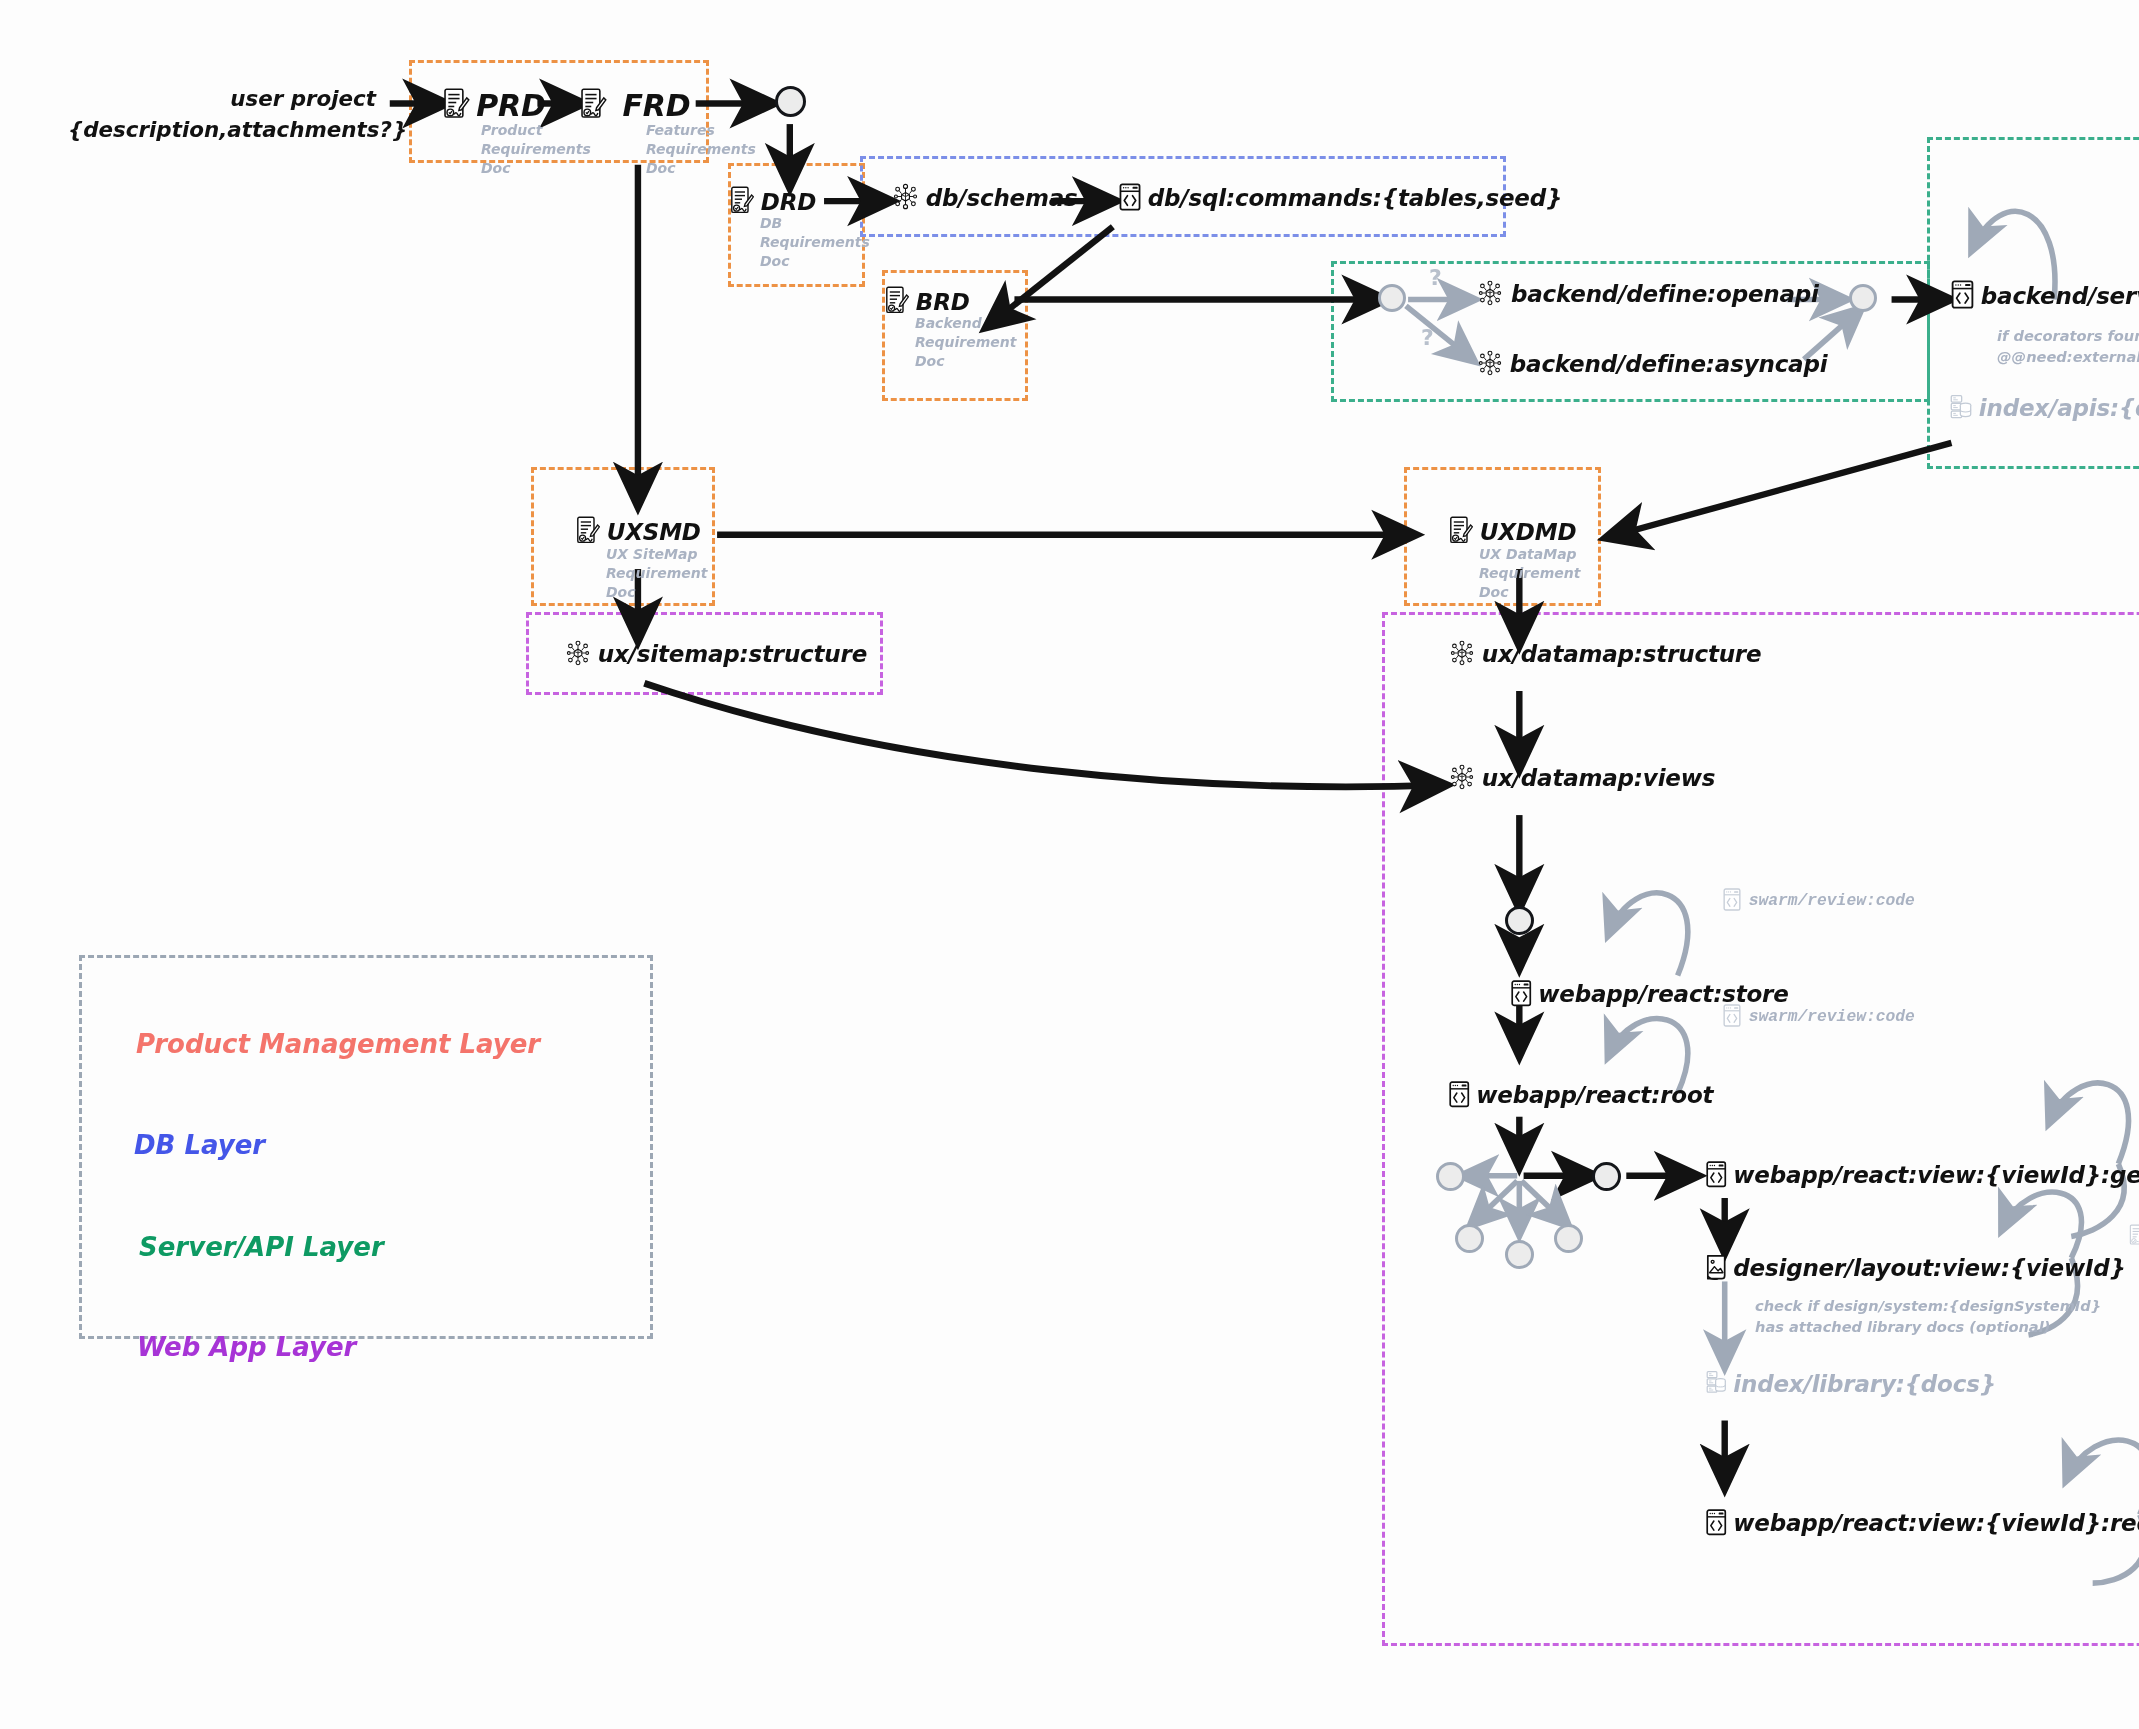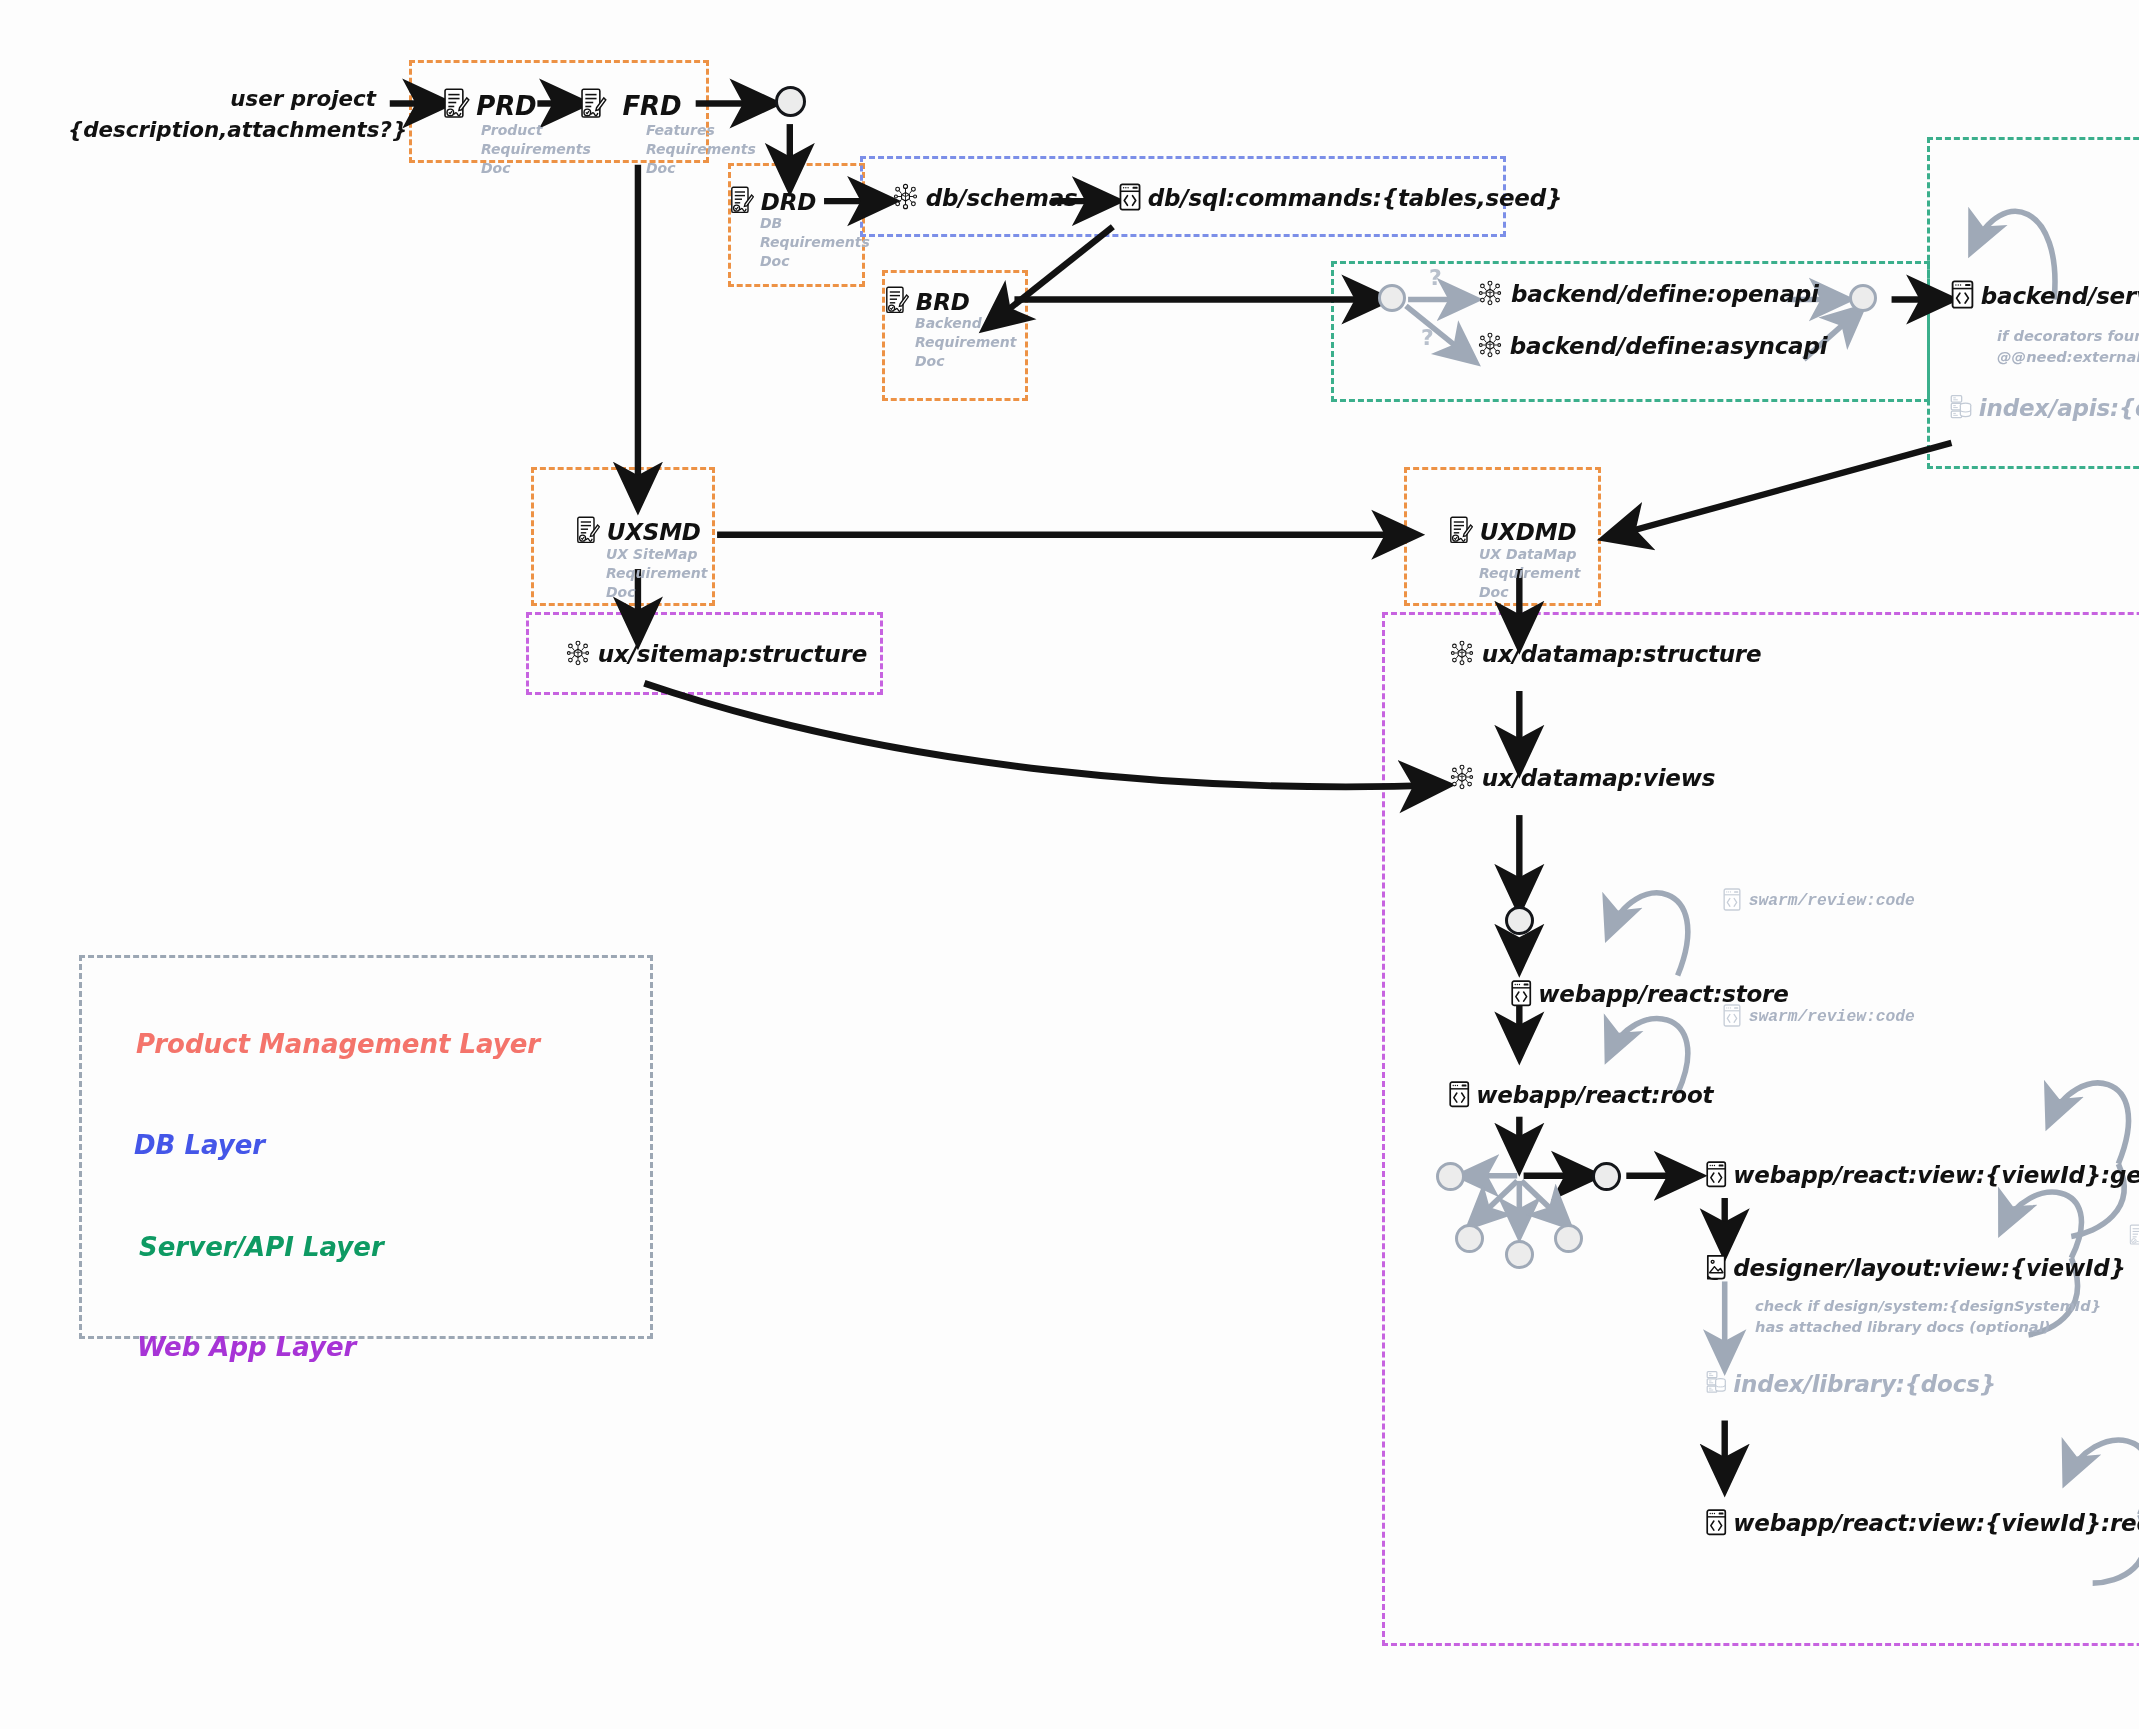--- a/index.html
+++ b/index.html
@@ -11,21 +11,21 @@
   .lb-orange{border:3.9px dashed #ED9245;}
   .lb-blue{border:3.9px dashed #7C8FE8;}
   .lb-green{border:3.9px dashed #3BAF8C;}
   .lb-purple{border:3.9px dashed #C763E0;}
   .lb-grey{border:3px dashed #9CA7B4;}
 
   .node{position:absolute;display:flex;align-items:center;gap:6.8px;white-space:nowrap;}
   .node .ico{flex:0 0 auto;display:block;}
   .node .lbl{font-family:"DejaVu Sans", sans-serif;font-weight:700;color:#111;
     letter-spacing:-0.2px;font-style:italic;}
-  .lbl.big{font-size:26px;}
+  .lbl.big{font-size:30px;}
   .lbl.mid{font-size:23px;}
   .lbl.ghost{color:#A9B2C2;font-weight:700;font-style:italic;}
 
   .sub{position:absolute;color:#A9B2C2;font-weight:700;font-style:italic;
        font-size:14px;line-height:1.35;white-space:pre-line;font-family:"DejaVu Sans", sans-serif;}
 
   .note{position:absolute;color:#A9B2C2;font-weight:700;font-style:italic;
        font-size:14.6px;line-height:1.45;white-space:pre-line;font-family:"DejaVu Sans", sans-serif;}
 
   .freetext{position:absolute;color:#121212;font-weight:700;font-style:italic;
@@ -319,21 +319,21 @@
             <line x1="13" y1="14" x2="17" y2="19"></line>
             <line x1="35" y1="14" x2="31" y2="19"></line>
             <line x1="13" y1="34" x2="17" y2="29"></line>
             <line x1="35" y1="34" x2="31" y2="29"></line>
           </g>
         </svg>
     </span>
     <span class="lbl mid">backend/define:openapi</span>
   </div>
 
-  <div class="node" style="left:1477px;top:332px;">
+  <div class="node" style="left:1477px;top:350px;">
     <span class="ico">
       <svg width="26" height="26" viewBox="0 0 48 48">
           <path d="M24,17 L31,21 L31,28 L24,32 L17,28 L17,21 Z" fill="#fff" stroke="#111" stroke-width="2"></path>
           <path d="M24,17 L24,24 L31,21 M24,24 L17,21 M24,24 L24,32" stroke="#111" stroke-width="1.6" fill="none"></path>
           <circle cx="24" cy="6" r="3.6" fill="#fff" stroke="#111" stroke-width="2"></circle>
           <circle cx="24" cy="42" r="3.6" fill="#fff" stroke="#111" stroke-width="2"></circle>
           <circle cx="7" cy="24" r="2.6" fill="#fff" stroke="#111" stroke-width="2"></circle>
           <circle cx="41" cy="24" r="2.6" fill="#fff" stroke="#111" stroke-width="2"></circle>
           <circle cx="10" cy="11" r="3.4" fill="#fff" stroke="#111" stroke-width="2"></circle>
           <circle cx="38" cy="11" r="3.4" fill="#fff" stroke="#111" stroke-width="2"></circle>

